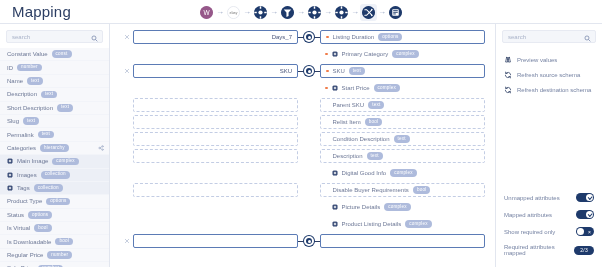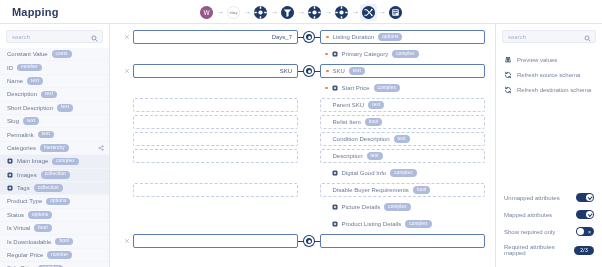--- a/index.html
+++ b/index.html
@@ -14,21 +14,21 @@
   
   .topbar {
     height: 24px; flex: 0 0 24px;
     display: flex; align-items: center;
     border-bottom: 1px solid #e2e6ef;
     background: #ffffff;
     position: relative;
   }
   .app-title {
     width: 110px; padding-left: 12px;
-    font-size: 11px; font-weight: bold; color: #2c3e63;
+    font-size: 15px; font-weight: normal; color: #2c3e63;
     letter-spacing: .2px;
   }
   .pipeline {
     position: absolute; left: 0; right: 0; top: 0; height: 24px;
     display: flex; align-items: center; justify-content: center;
     gap: 0px; pointer-events: none;
   }
   .pipeline > * { pointer-events: auto; }
   .node {
     width: 13px; height: 13px; border-radius: 50%;

